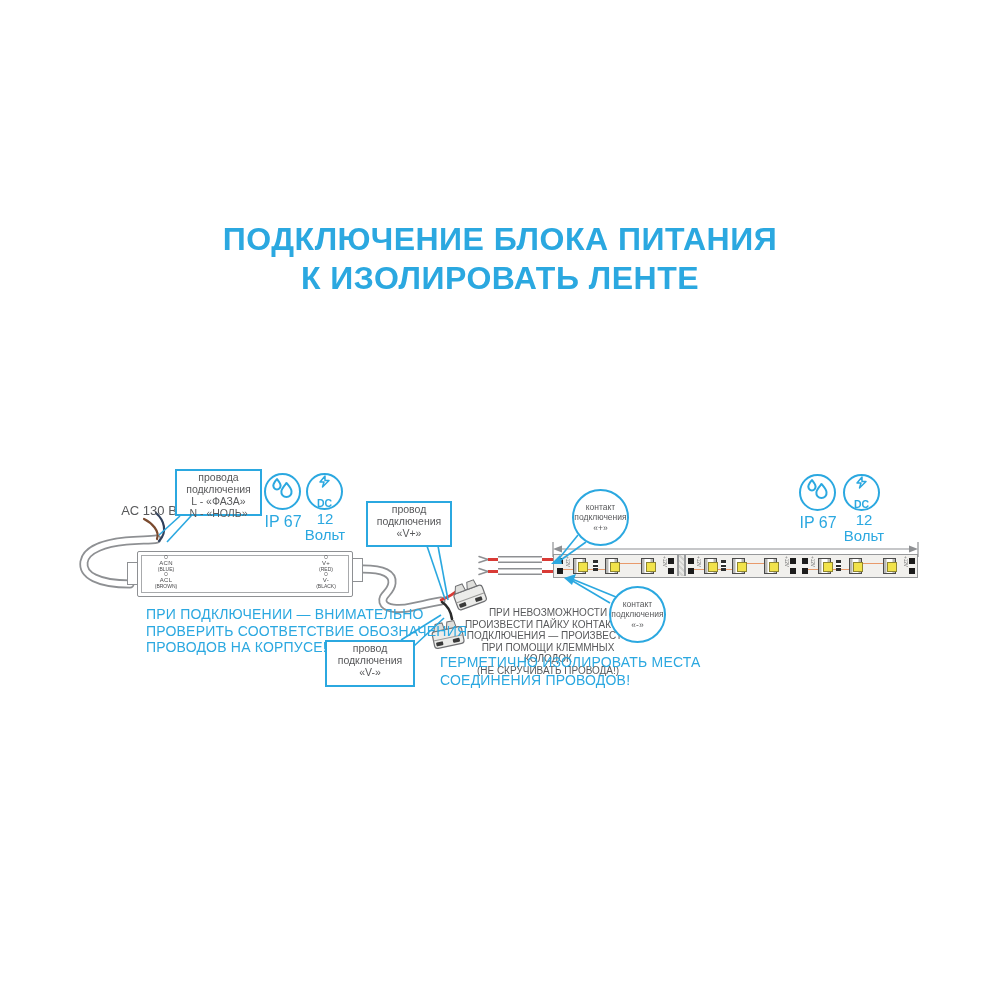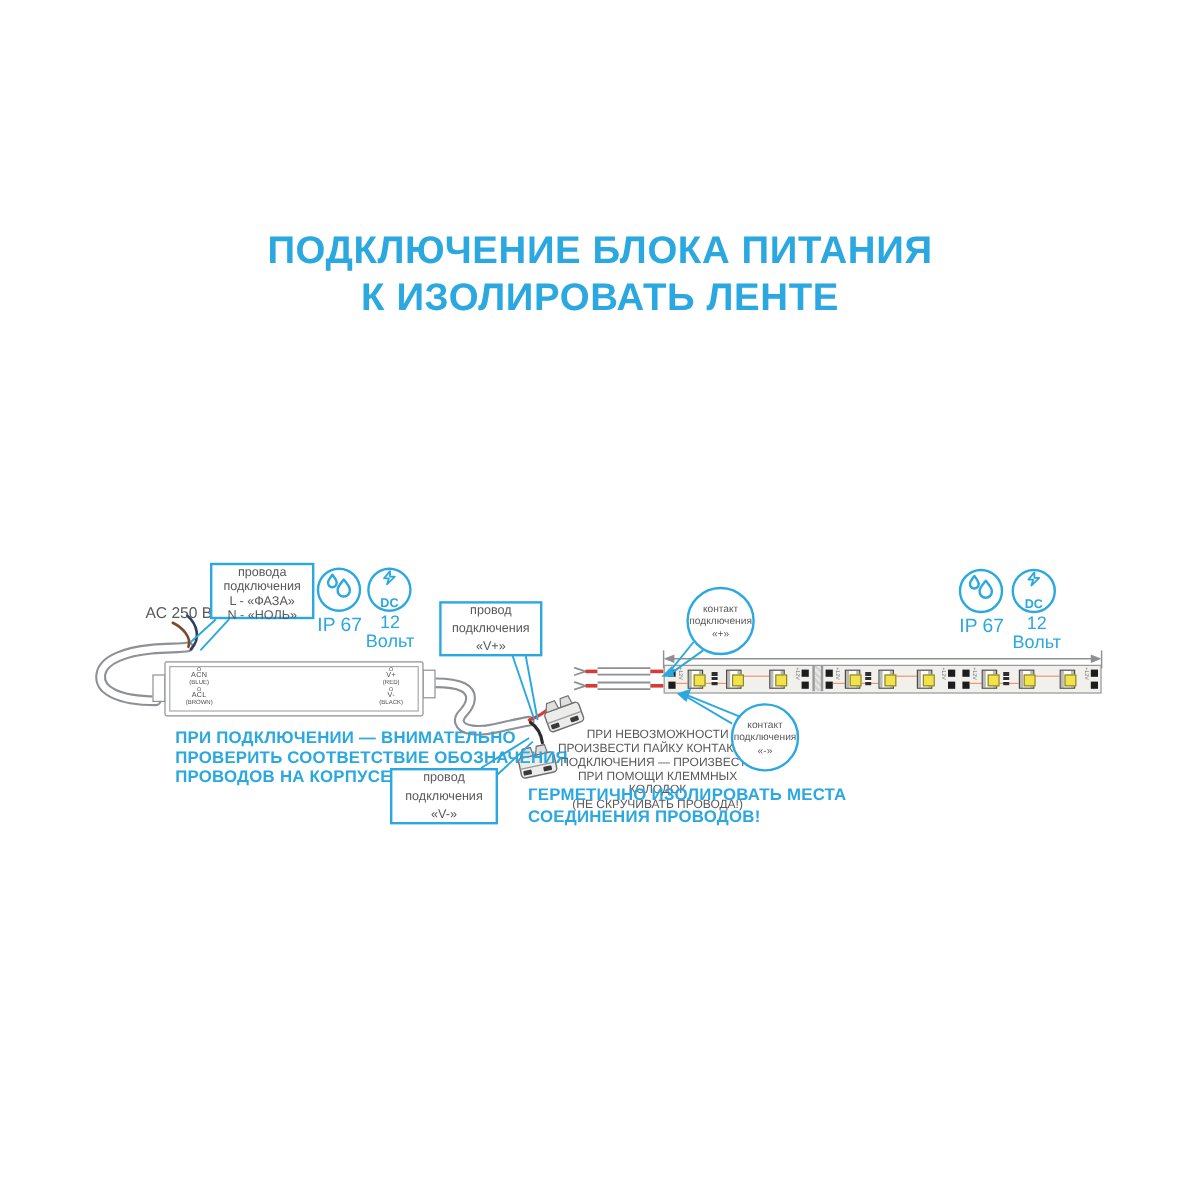--- a/index.html
+++ b/index.html
@@ -2,32 +2,32 @@
 <html><head>
 <meta charset="utf-8">
 <style>
   html,body{margin:0;padding:0;background:#fff;}
   .wrap{position:relative;width:1000px;height:1000px;background:#fff;overflow:hidden;
         font-family:"Liberation Sans", sans-serif; --accent:#2BA8E0; --gray:#58595B; --line:#8E9093;}
   .abs{position:absolute;}
   svg.layer{position:absolute;left:0;top:0;width:1000px;height:1000px;pointer-events:none;}
   #svg-under{z-index:1;} #svg-over{z-index:4;}
 
-  .title{left:0;right:0;top:189px;text-align:center;color:var(--accent);
+  .title{left:0;right:0;top:220px;text-align:center;color:var(--accent);
          font-size:32px;font-weight:bold;line-height:39px;letter-spacing:.5px;z-index:2;}
 
   .callout-box{border:2px solid var(--accent);background:#fff;color:var(--gray);
          font-size:10.5px;line-height:12px;text-align:center;display:flex;flex-direction:column;
-         justify-content:space-between;z-index:3;box-sizing:border-box;}
+         justify-content:flex-start;z-index:3;box-sizing:border-box;}
   .circle-callout{border:2px solid var(--accent);background:#fff;border-radius:50%;color:var(--gray);
          font-size:8.5px;line-height:10.5px;text-align:center;display:flex;flex-direction:column;
          justify-content:center;z-index:3;box-sizing:border-box;}
 
   .gray-label{color:var(--gray);z-index:2;}
-  .blue-note{color:var(--accent);z-index:2;letter-spacing:.2px;font-weight:bold;}
+  .blue-note{color:var(--accent);z-index:2;letter-spacing:.2px;}
 
   .badge-circle{width:37px;height:37px;border:2.6px solid var(--accent);border-radius:50%;
          box-sizing:border-box;display:flex;flex-direction:column;align-items:center;justify-content:space-between;z-index:2;}
   .badge-label{color:var(--accent);text-align:center;z-index:2;}
   .dc-text{color:var(--accent);font-weight:bold;font-size:10.5px;line-height:10px;margin-top:-1px;}
 
   .psu-body{left:137px;top:551px;width:216px;height:46px;border:1.5px solid var(--line);
          border-radius:2px;background:#fff;box-sizing:border-box;z-index:2;}
   .psu-inner{position:absolute;inset:3px;border:1px solid #A8AAAC;}
   .psu-cap{background:#fff;border:1.5px solid var(--line);box-sizing:border-box;z-index:2;}
@@ -124,21 +124,21 @@
         <line class="tube-i2" x1="498" y1="571.5" x2="542" y2="571.5"></line>
       <line class="wire-red3" x1="542" y1="571.5" x2="553" y2="571.5"></line>
     </g>
   </svg>
 
   <div class="abs title">
     <div>ПОДКЛЮЧЕНИЕ БЛОКА ПИТАНИЯ</div>
     <div>К ИЗОЛИРОВАТЬ ЛЕНТЕ</div>
   </div>
 
-  <div class="abs gray-label" style="left:121px;top:503px;width:56px;text-align:center;font-size:13px;">AC 250 В</div>
+  <div class="abs gray-label" style="left:121px;top:503px;width:56px;text-align:center;font-size:13px;">AC 130 В</div>
 
   <div class="abs callout-box" style="left:175px;top:469px;width:87px;height:47px;">
     <div>провода</div>
     <div>подключения</div>
     <div>L - «ФАЗА»</div>
     <div>N - «НОЛЬ»</div>
   </div>
 
   <div class="abs badge-circle" style="left:264px;top:473px;">
     <svg width="28" height="28" viewBox="0 0 28 28">

